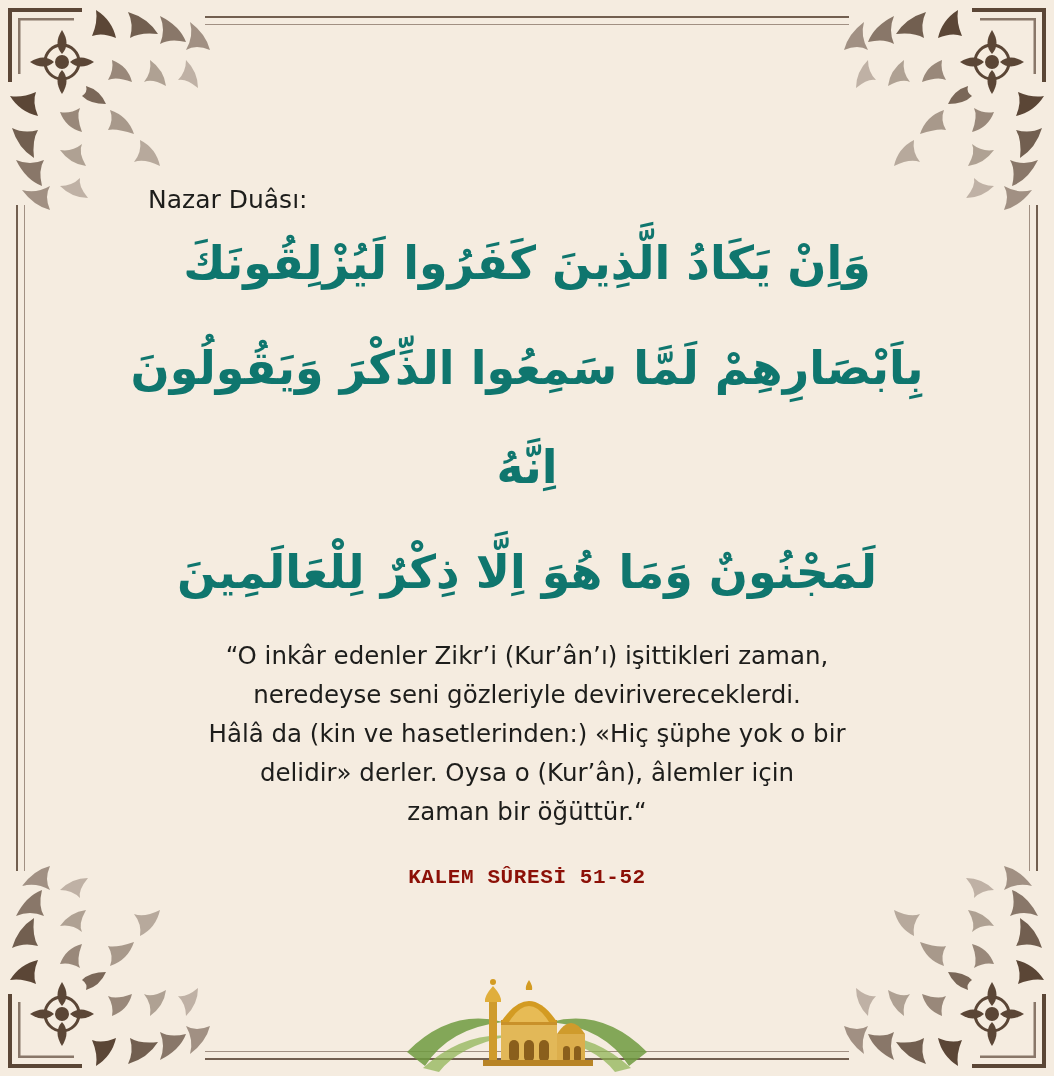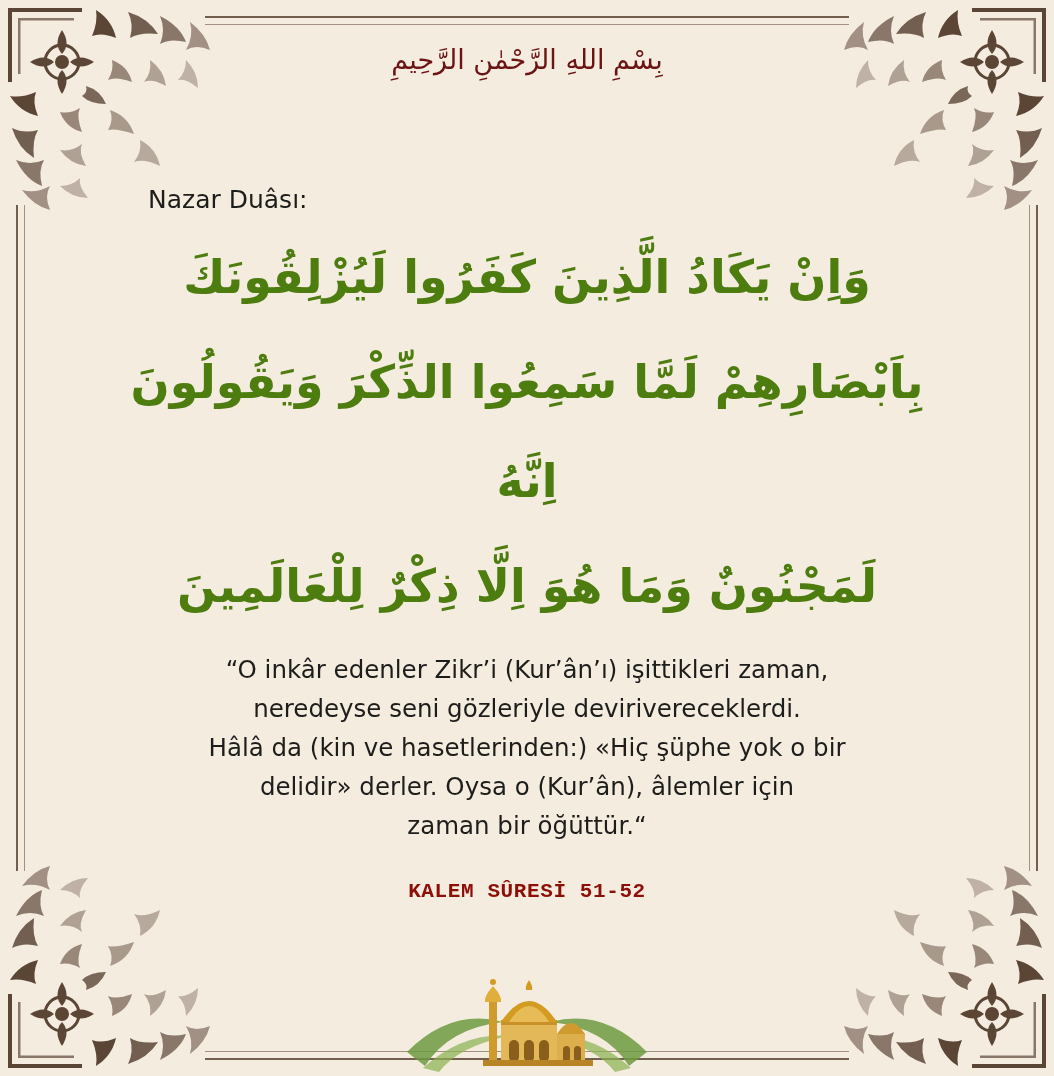--- a/index.html
+++ b/index.html
@@ -70,27 +70,26 @@
     top: 185px;
     left: 110px;
     right: 110px;
   }
 
   .intro-label {
     font-family: "DejaVu Sans", sans-serif;
     font-size: 25px;
     color: #1d1d1b;
     margin-left: 38px;
-    margin-bottom: 14px;
   }
 
   .ayah {
     direction: rtl;
     text-align: center;
-    color: #4d7c0f;
+    color: #0f766e;
     font-family: "DejaVu Sans", "Liberation Sans", sans-serif;
     font-size: 46px;
     line-height: 2.15;
     font-weight: 700;
     padding: 0 6px;
     margin-bottom: 6px;
   }
 
   .meal {
     text-align: center;
@@ -258,21 +257,20 @@
         <path d="M110 110 q18 6 24 24 q-18 -6 -26 -4 q6 -10 2 -20z" opacity=".5"></path>
         <path d="M150 60 q14 10 16 26 q-14 -8 -22 -4 q8 -10 6 -22z" opacity=".45"></path>
         <path d="M60 150 q10 14 26 16 q-8 -14 -4 -22 q-10 8 -22 6z" opacity=".45"></path>
         <path d="M140 140 q16 8 20 26 q-16 -8 -26 -4 q8 -10 6 -22z" opacity=".4"></path>
         <path d="M186 60 q12 12 12 28 q-12 -10 -20 -8 q8 -8 8 -20z" opacity=".35"></path>
         <path d="M60 186 q12 12 28 12 q-10 -12 -8 -20 q-8 8 -20 8z" opacity=".35"></path>
       </g>
     </svg>
   </div>
 
-  <div class="basmala">بِسْمِ اللهِ الرَّحْمٰنِ الرَّحِيمِ</div>
 
   <div class="content">
 
     <div class="intro-label">Nazar Duâsı:</div>
 
     <div class="ayah">وَاِنْ يَكَادُ الَّذِينَ كَفَرُوا لَيُزْلِقُونَكَ</div>
     <div class="ayah">بِاَبْصَارِهِمْ لَمَّا سَمِعُوا الذِّكْرَ وَيَقُولُونَ اِنَّهُ</div>
     <div class="ayah">لَمَجْنُونٌ وَمَا هُوَ اِلَّا ذِكْرٌ لِلْعَالَمِينَ</div>
 
     <div class="meal">

